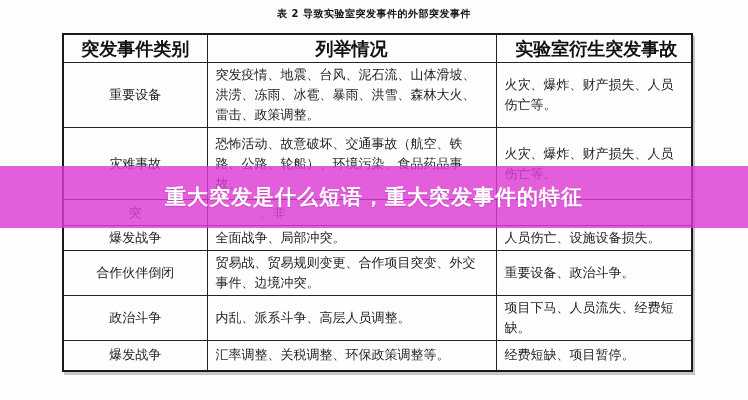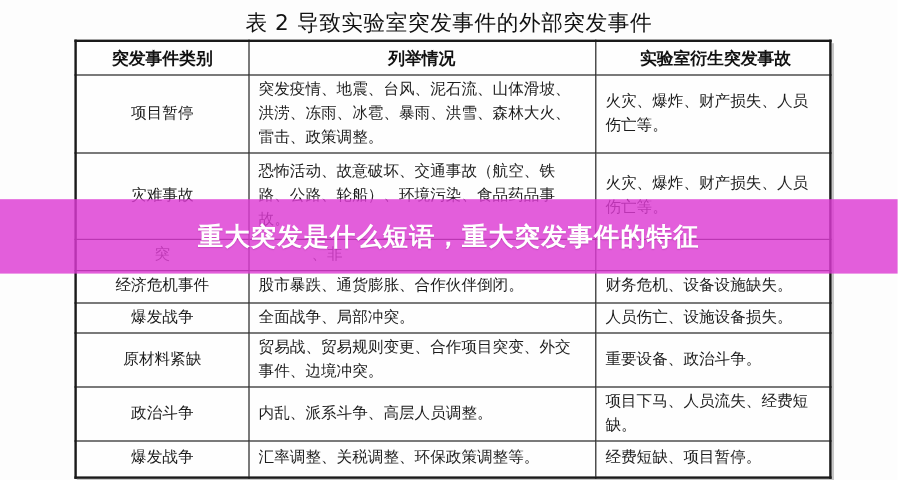--- a/index.html
+++ b/index.html
@@ -3,32 +3,32 @@
 <meta charset="utf-8">
 <style>
   html,body { margin:0; padding:0; }
   body {
     width:748px; height:400px; position:relative; overflow:hidden;
     background:#fdfdfd;
     font-family:"DejaVu Sans", sans-serif;
   }
   .caption {
     position:absolute; top:7px; left:0; width:748px;
-    text-align:center; font-size:18px; font-weight:normal; color:#121212;
+    text-align:center; font-size:10px; font-weight:bold; color:#121212;
     letter-spacing:0.5px;
   }
   table.doc {
     position:absolute; left:62px; top:33px; width:629px;
     border-collapse:collapse; table-layout:fixed; background:#fefefe;
     border:2px solid #1a1a1a;
     box-shadow:2px 3px 0 rgba(130,130,130,0.45);
   }
   .doc th, .doc td { border:1px solid #242424; }
   .doc th {
-    font-size:14px; font-weight:bold; color:#111;
+    font-size:18px; font-weight:bold; color:#111;
     height:27px; text-align:center; padding:0 4px;
   }
   .doc th.h-derived { text-align:center; padding-left:9px;font-family:Liberation Serif, serif; }
   .doc td {
     font-size:13px; color:#1d1d1d; line-height:20px;
     padding:2px 8px; vertical-align:middle;
   }
   .doc td.cat { text-align:center; padding:2px 3px; }
   .col-cat { width:144px; }
   .col-items { width:289px; }
@@ -68,46 +68,41 @@
   </colgroup>
   <thead>
     <tr>
       <th>突发事件类别</th>
       <th>列举情况</th>
       <th class="h-derived">实验室衍生突发事故</th>
     </tr>
   </thead>
   <tbody>
     <tr class="rh-1">
-      <td class="cat">项目暂停</td>
+      <td class="cat">重要设备</td>
       <td class="items">突发疫情、地震、台风、泥石流、山体滑坡、洪涝、冻雨、冰雹、暴雨、洪雪、森林大火、雷击、政策调整。</td>
       <td class="derived">火灾、爆炸、财产损失、人员伤亡等。</td>
     </tr>
     <tr class="rh-2">
       <td class="cat">灾难事故</td>
       <td class="items">恐怖活动、故意破坏、交通事故（航空、铁路、公路、轮船）、环境污染、食品药品事故。</td>
       <td class="derived">火灾、爆炸、财产损失、人员伤亡等。</td>
     </tr>
     <tr class="rh-3 obscured">
       <td class="cat">突</td>
       <td class="items">、非</td>
       <td class="derived"></td>
     </tr>
-    <tr class="rh-4">
-      <td class="cat">经济危机事件</td>
-      <td class="items">股市暴跌、通货膨胀、合作伙伴倒闭。</td>
-      <td class="derived">财务危机、设备设施缺失。</td>
-    </tr>
     <tr class="rh-5">
       <td class="cat">爆发战争</td>
       <td class="items">全面战争、局部冲突。</td>
       <td class="derived">人员伤亡、设施设备损失。</td>
     </tr>
     <tr class="rh-6">
-      <td class="cat">原材料紧缺</td>
+      <td class="cat">合作伙伴倒闭</td>
       <td class="items">贸易战、贸易规则变更、合作项目突变、外交事件、边境冲突。</td>
       <td class="derived">重要设备、政治斗争。</td>
     </tr>
     <tr class="rh-7">
       <td class="cat">政治斗争</td>
       <td class="items">内乱、派系斗争、高层人员调整。</td>
       <td class="derived">项目下马、人员流失、经费短缺。</td>
     </tr>
     <tr class="rh-8">
       <td class="cat">爆发战争</td>

